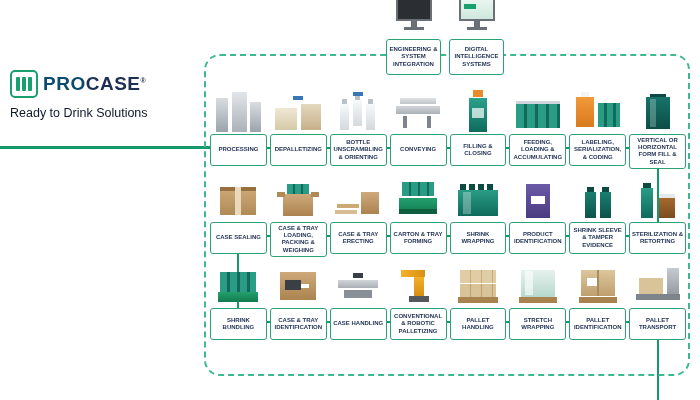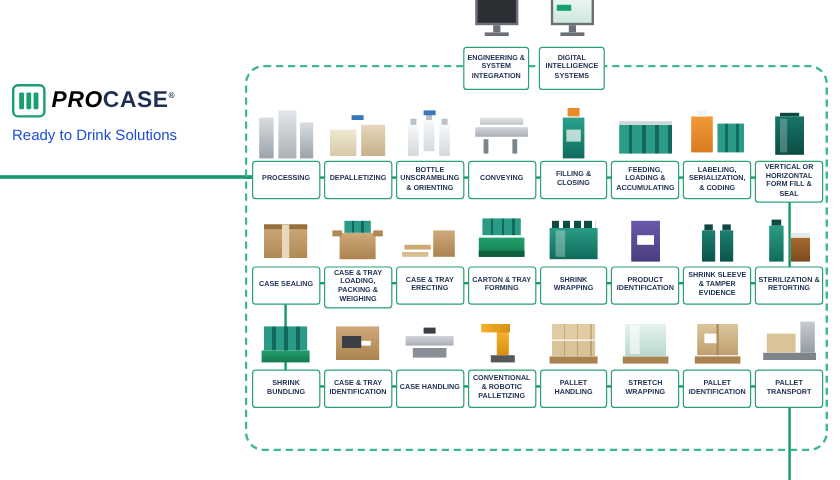--- a/index.html
+++ b/index.html
@@ -6,23 +6,23 @@
   #screen{position:relative;width:700px;height:400px;background:#fff;overflow:hidden;
           font-family:"Liberation Sans",sans-serif;}
 
   
   #brand{position:absolute;left:10px;top:70px;width:190px;}
   #logo-row{display:flex;align-items:center;gap:5px;cursor:pointer;}
   #logo-icon{width:24px;height:24px;border:2px solid #18a06e;border-radius:5px;
              display:flex;align-items:center;justify-content:center;gap:2px;background:#fff;}
   #logo-icon i{display:block;width:4px;height:14px;background:#18a06e;border-radius:1px;}
   #logo-text{font-size:19px;font-weight:bold;letter-spacing:.5px;color:#1d2f52;white-space:nowrap;}
-  #logo-text .pro{color:#000000;font-style:italic;}
+  #logo-text .pro{color:#0c4a6e;}
   #logo-text sup{font-size:7px;color:#1d2f52;}
-  #tagline{margin-top:8px;font-size:12.5px;color:#1d4ed8;font-weight:500;}
+  #tagline{margin-top:8px;font-size:12.5px;color:#0f172a;font-weight:500;}
 
   
   #panel{position:absolute;left:204px;top:54px;width:482px;height:318px;
          border:2px dashed #3db98d;border-radius:16px;background:transparent;}
 
   
   .hline,.vline{position:absolute;background:#15996a;z-index:0;}
   #entry-line{left:0;top:146px;width:212px;height:3px;}
   #row-line-0{left:204px;top:147px;width:455px;height:2px;}
   #row-line-1{left:237px;top:235px;width:422px;height:2px;}

